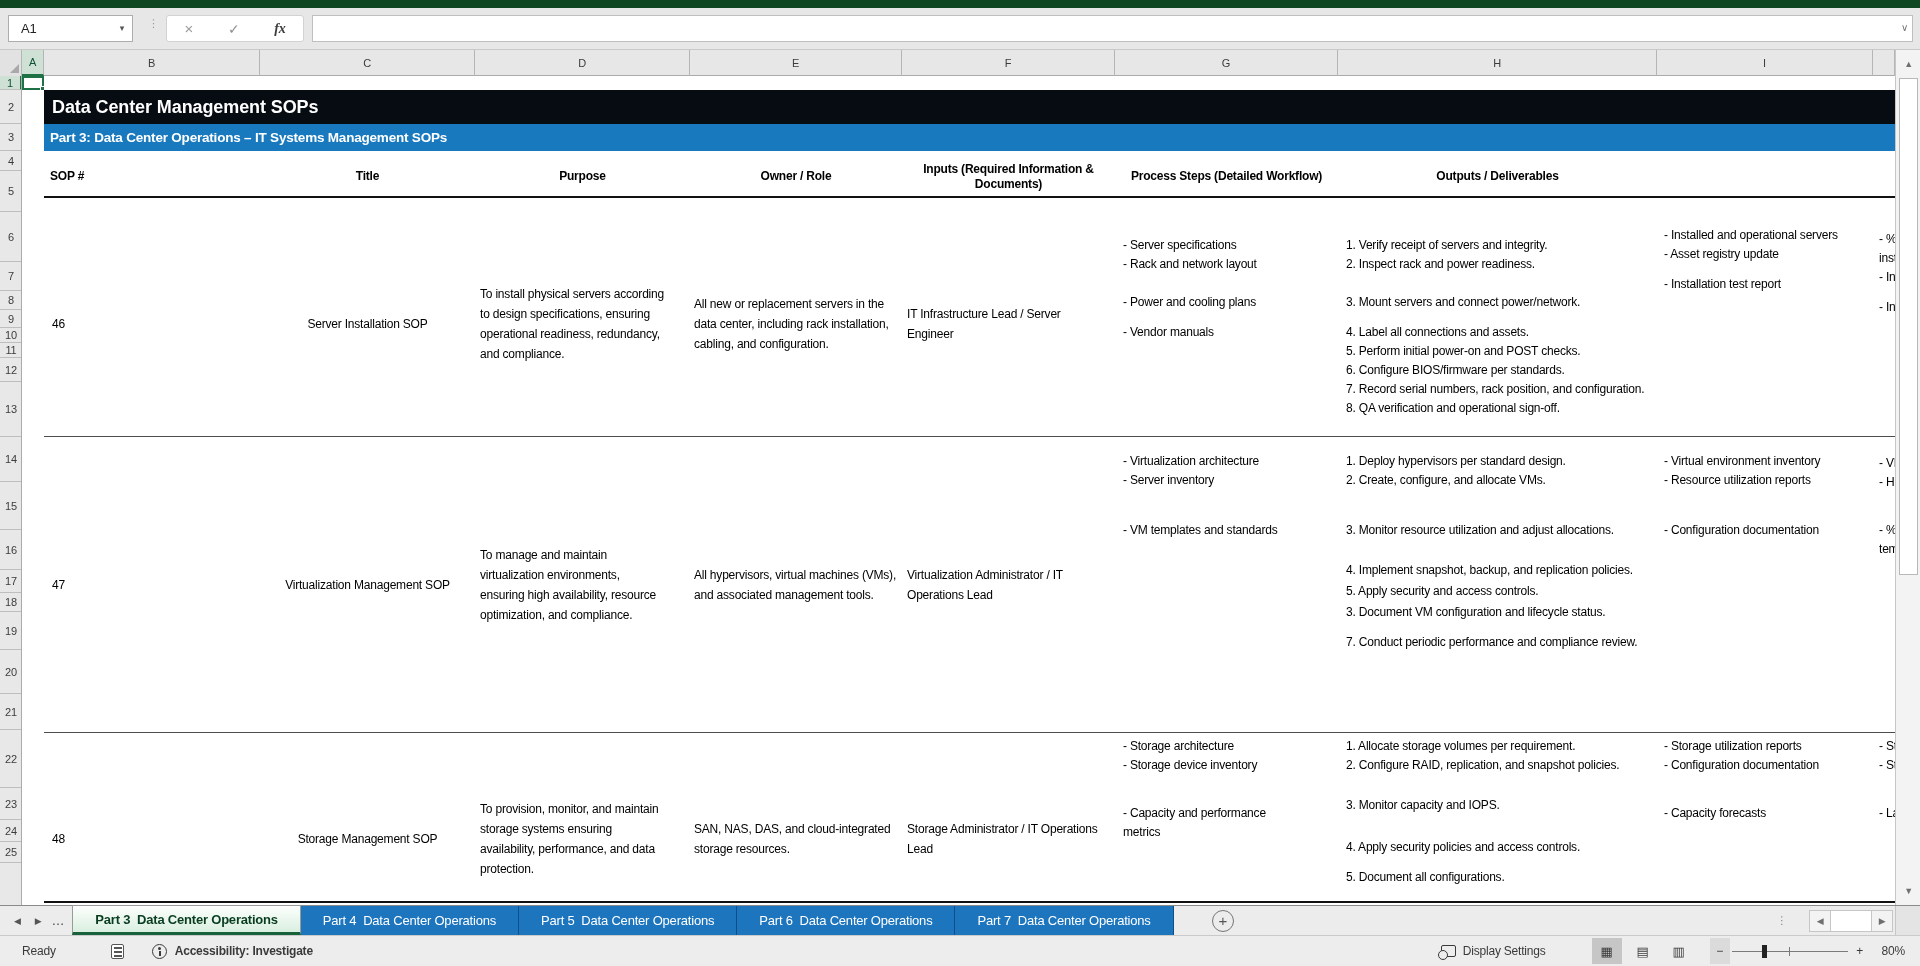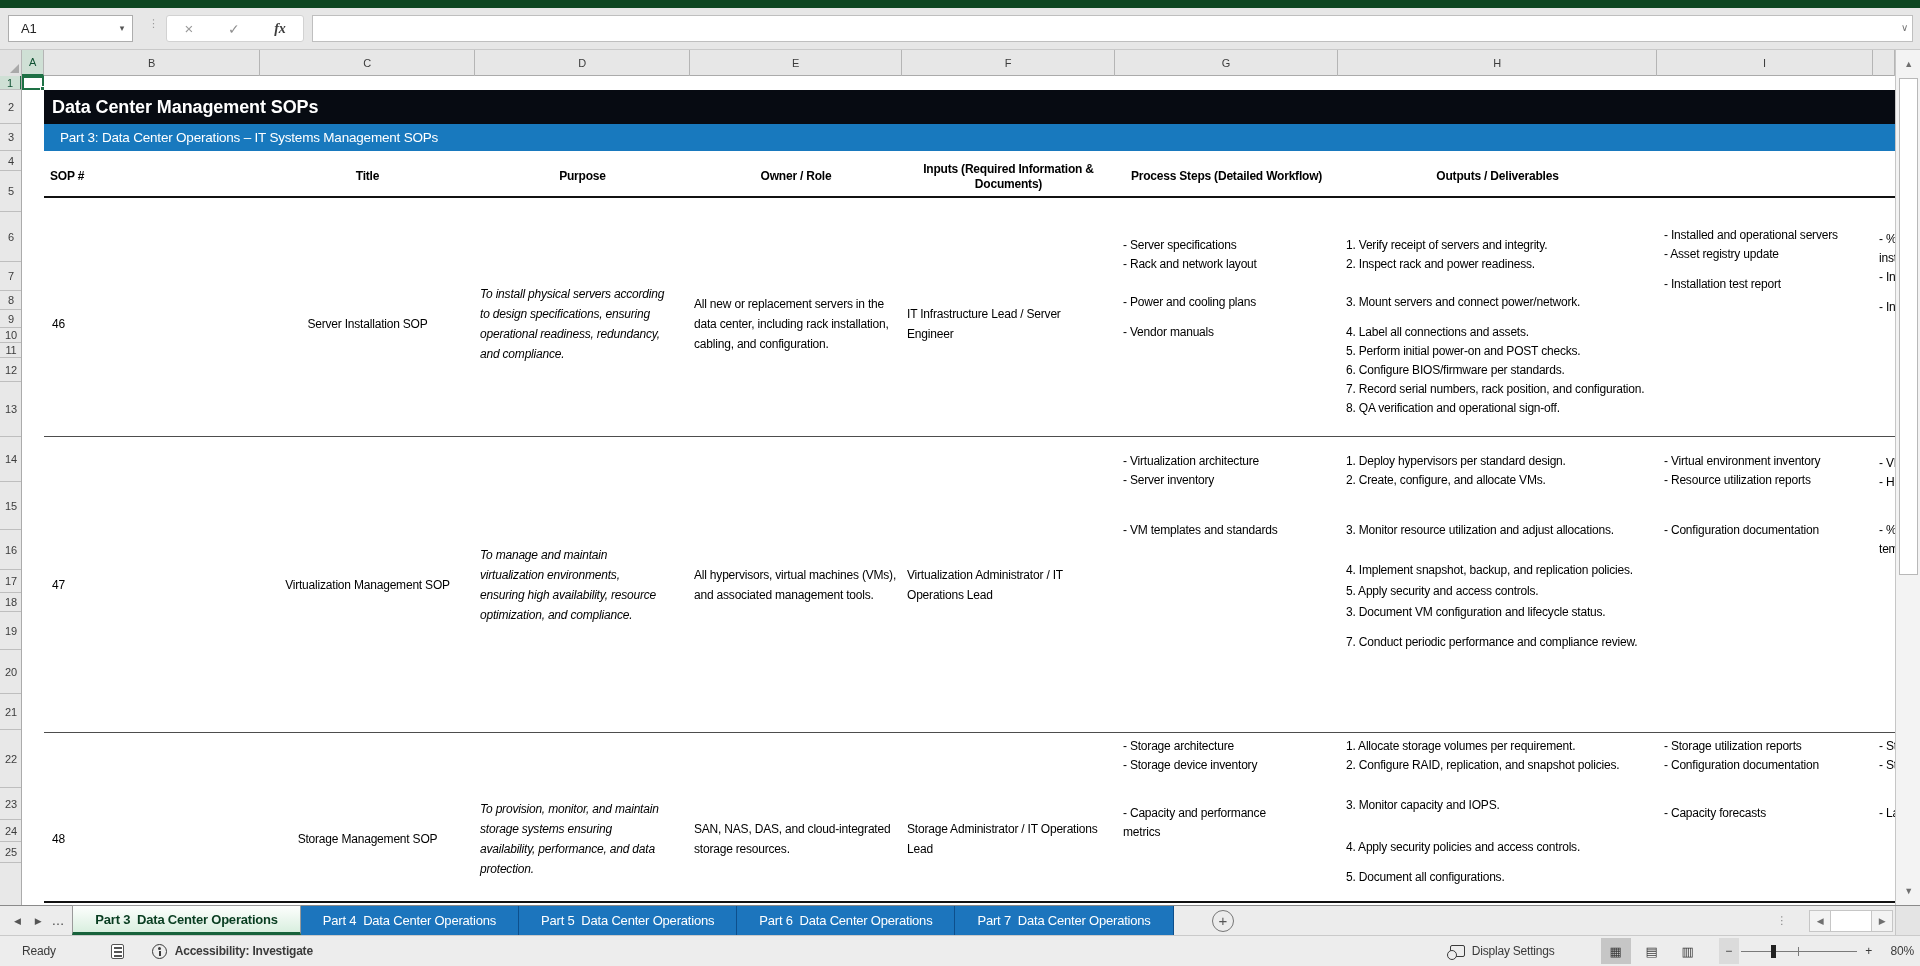--- a/index.html
+++ b/index.html
@@ -32,32 +32,32 @@
 
   .row-headers { position:absolute; left:0; top:26px; width:22px; height:829px; background:#E8E8E8; border-right:1px solid #ABABAB; overflow:hidden; }
   .row-h { width:22px; border-bottom:1px solid #BEBEBE; display:flex; align-items:center; justify-content:center; font-size:11px; color:#3c3c3c; }
   .row-h.sel { background:#CFE0D5; border-right:2px solid #1E7145; color:#0F5132; }
 
   .cells { position:absolute; left:22px; top:26px; width:1873px; height:829px; background:#fff; overflow:hidden; }
   .sel-cell { position:absolute; left:0; top:0; width:22px; height:14px; border:2px solid #1E7145; background:#fff; }
   .sel-handle { position:absolute; left:18px; top:10px; width:5px; height:5px; background:#1E7145; border:1px solid #fff; }
 
   .banner-black { position:absolute; left:22px; top:14px; width:1851px; height:34px; background:#070B12; color:#fff; font-weight:bold; font-size:18px; display:flex; align-items:center; padding-left:8px; letter-spacing:-0.1px; }
-  .banner-blue { position:absolute; left:22px; top:48px; width:1851px; height:27px; background:#1879BE; color:#fff; font-weight:normal; font-size:13.5px; display:flex; align-items:center; padding-left:16px; }
+  .banner-blue { position:absolute; left:22px; top:48px; width:1851px; height:27px; background:#1879BE; color:#fff; font-weight:bold; font-size:13.5px; display:flex; align-items:center; padding-left:6px; }
 
   .thead { position:absolute; left:22px; top:81px; width:1873px; height:41px; display:grid; grid-template-columns:216px 215px 215px 212px 213px 223px 319px 216px 44px; border-bottom:2px solid #111; font-weight:bold; font-size:12px; color:#000; }
   .th { display:flex; align-items:center; justify-content:center; text-align:center; line-height:15px; padding:0 8px; }
   .th.first { justify-content:flex-start; padding-left:6px; text-align:left; }
 
   .block { position:absolute; left:22px; width:1873px; display:grid; grid-template-columns:216px 215px 215px 212px 213px 223px 319px 216px 44px; font-size:12px; color:#000; }
   .block.withline { border-bottom:1px solid #4D4D4D; }
   .cellBF { display:flex; flex-direction:column; justify-content:center; line-height:20px; }
   .c-sop { padding-left:8px; }
   .c-title { align-items:center; text-align:center; padding:0 4px; }
-  .c-purpose { padding-left:5px; padding-right:25px;font-style:italic; }
+  .c-purpose { padding-left:5px; padding-right:25px; }
   .c-scope { padding-left:4px; padding-right:5px; }
   .c-owner { padding-left:5px; padding-right:13px; }
   .listcol { line-height:19px; }
   .inputs { padding-left:8px; padding-right:35px; }
   .steps { padding-left:8px; padding-right:9px; }
   .outputs { padding-left:7px; padding-right:24px; }
   .kpis { padding-left:6px; padding-right:0; }
 
   
   .b0 .inputs,.b0 .steps { padding-top:24px; } .b0 .outputs { padding-top:14px; } .b0 .kpis { padding-top:18px; }
@@ -116,21 +116,21 @@
   .ds-icon::after { content:""; position:absolute; left:-4px; bottom:-4px; width:8px; height:8px; border:1.5px solid #3A3A3A; border-radius:50%; background:#EDEDED; }
   .sb-views { display:flex; margin-left:40px; }
   .view-btn { width:30px; height:26px; display:flex; align-items:center; justify-content:center; font-size:13px; color:#3A3A3A; margin-left:6px; }
   .view-btn.sel { background:#C6C6C6; }
   .zoom-out { margin-left:16px; width:20px; text-align:center; background:#DBDBDB; height:26px; line-height:26px; }
   .zoom-slider { position:relative; width:116px; height:26px; margin:0 2px; }
   .zs-track { position:absolute; left:0; top:13px; width:116px; height:1px; background:#7a7a7a; }
   .zs-tick { position:absolute; left:57px; top:9px; width:1px; height:9px; background:#7a7a7a; }
   .zs-thumb { position:absolute; left:30px; top:7px; width:5px; height:13px; background:#222; }
   .zoom-in { width:20px; text-align:center; height:26px; line-height:26px; }
-  .sb-zoom { margin-left:12px; margin-right:6px; }
+  .sb-zoom { margin-left:12px; margin-right:15px; }
 </style>
 </head>
 <body>
 
 <div class="app">
 
   <div class="green-strip"></div>
 
   <div class="toolbar">
     <div class="name-box">

